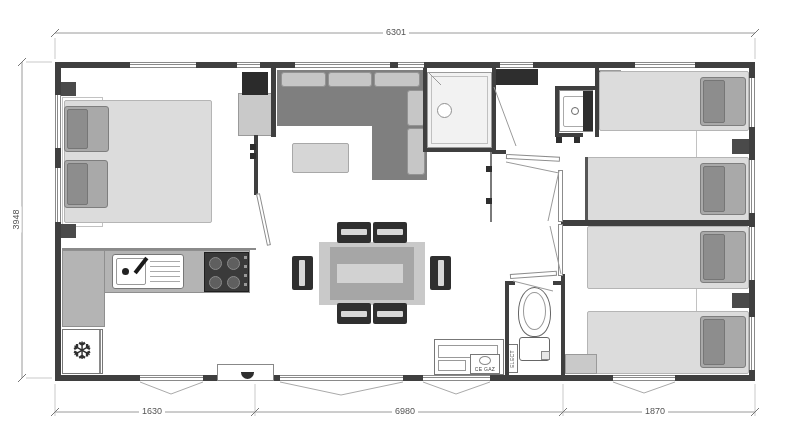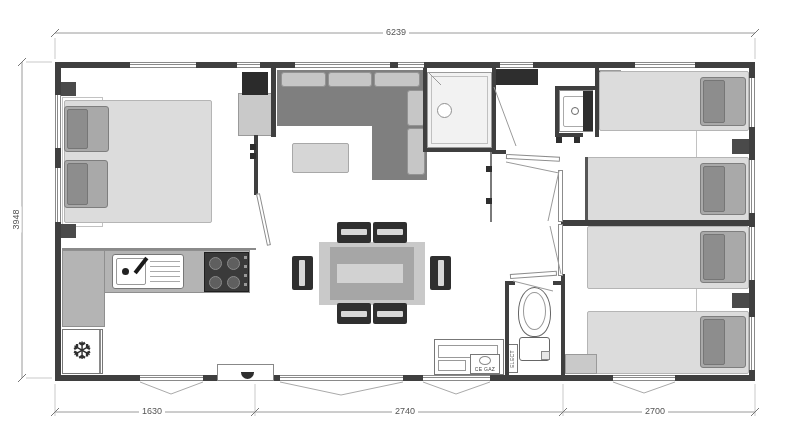--- a/index.html
+++ b/index.html
@@ -232,19 +232,19 @@
     <line x1="51" y1="37" x2="59" y2="29" stroke="#777" stroke-width="1"></line>
     <line x1="751" y1="37" x2="759" y2="29" stroke="#777" stroke-width="1"></line>
     <line x1="18" y1="66" x2="26" y2="58" stroke="#777" stroke-width="1"></line>
     <line x1="18" y1="382" x2="26" y2="374" stroke="#777" stroke-width="1"></line>
     <line x1="51" y1="416" x2="59" y2="408" stroke="#777" stroke-width="1"></line>
     <line x1="251" y1="416" x2="259" y2="408" stroke="#777" stroke-width="1"></line>
     <line x1="559" y1="416" x2="567" y2="408" stroke="#777" stroke-width="1"></line>
     <line x1="751" y1="416" x2="759" y2="408" stroke="#777" stroke-width="1"></line>
   </svg>
 
-  <div class="a dim" style="left:383px;top:27px;">6239</div>
+  <div class="a dim" style="left:383px;top:27px;">6301</div>
   <div class="a dim" style="left:3px;top:214px;transform:rotate(-90deg);transform-origin:center;">3948</div>
   <div class="a dim" style="left:139px;top:406px;">1630</div>
-  <div class="a dim" style="left:392px;top:406px;">2740</div>
-  <div class="a dim" style="left:642px;top:406px;">2700</div>
+  <div class="a dim" style="left:392px;top:406px;">6980</div>
+  <div class="a dim" style="left:642px;top:406px;">1870</div>
 
 </div>
 
 </body></html>

